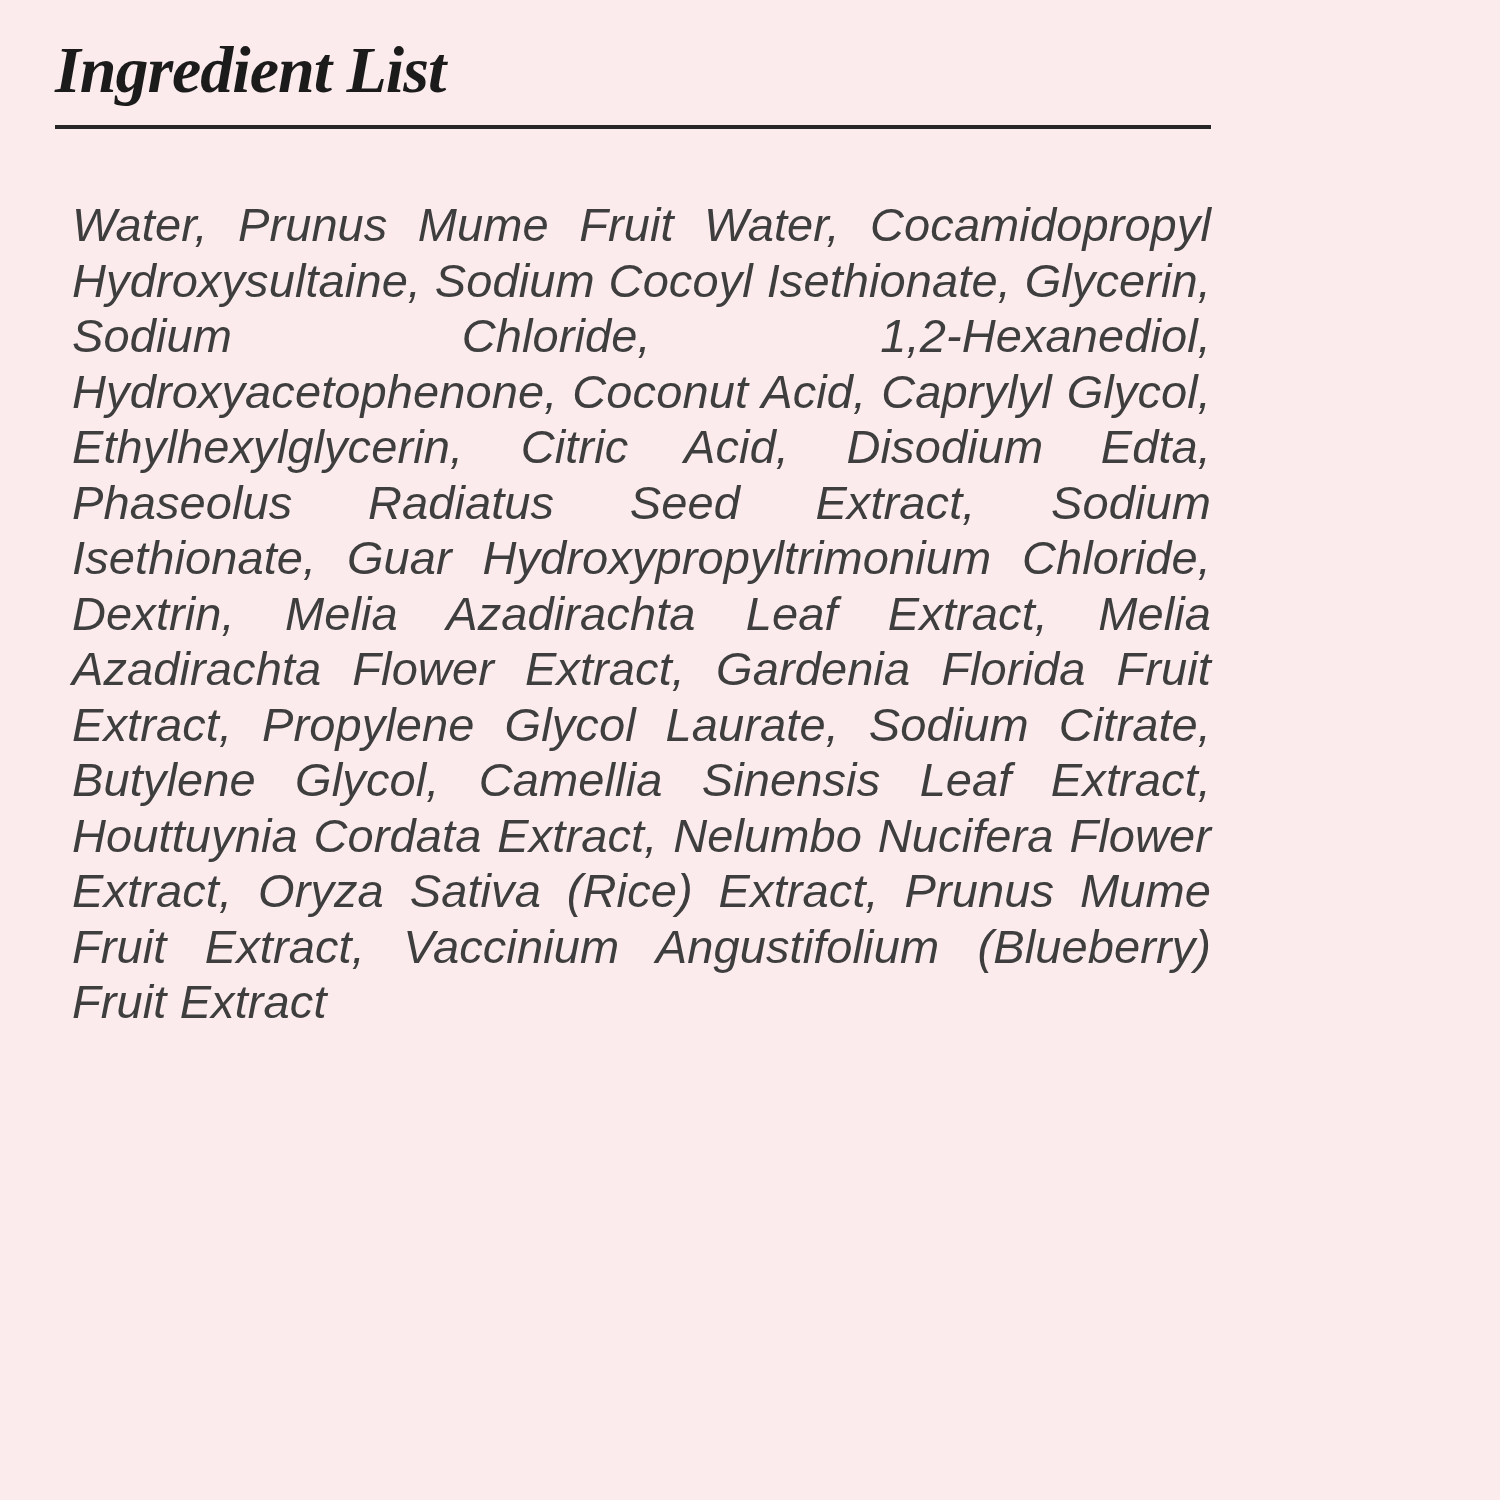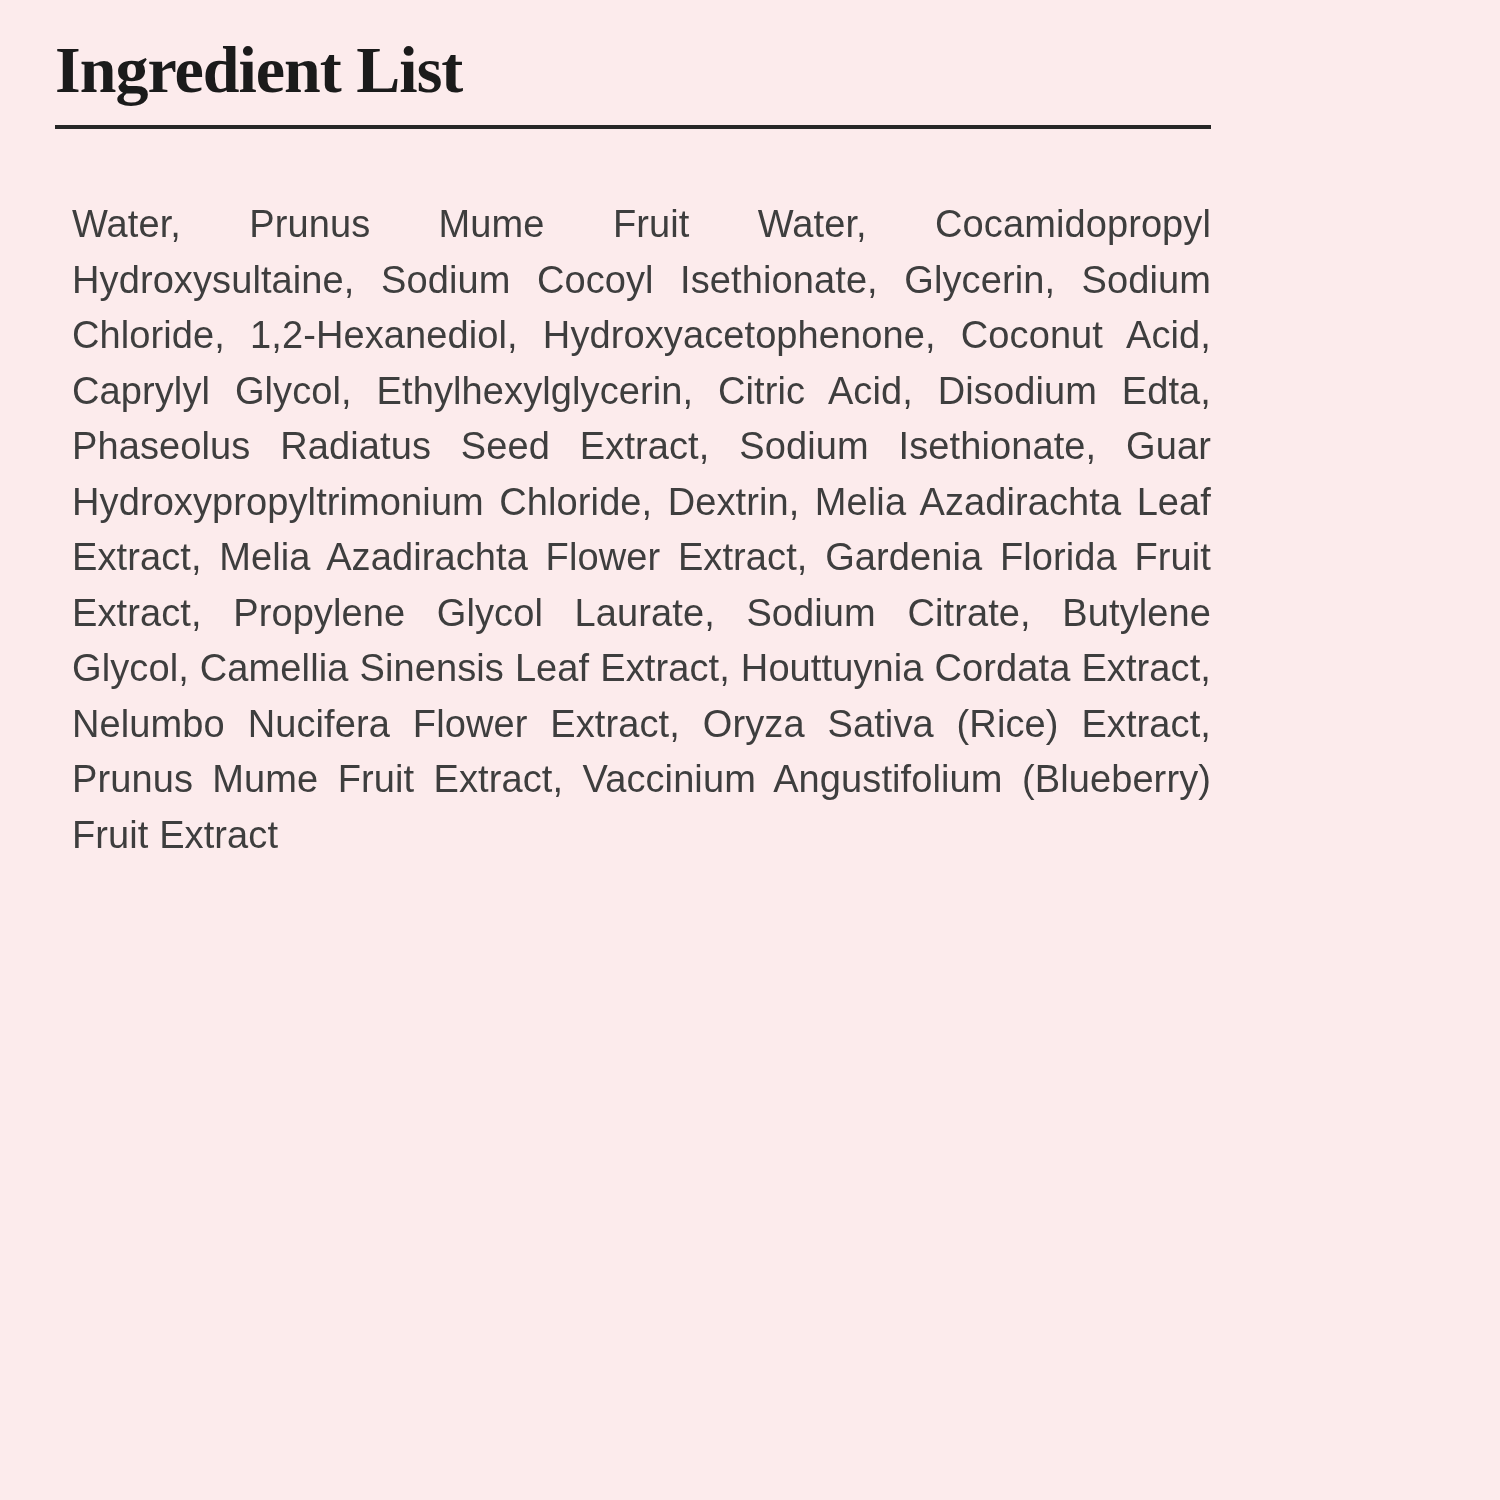--- a/index.html
+++ b/index.html
@@ -11,39 +11,40 @@
     height: 1500px;
     background: #fcebec;
     font-family: "Liberation Sans", sans-serif;
     overflow: hidden;
   }
   .page {
     box-sizing: border-box;
     width: 1264px;
     height: 1500px;
     padding: 30px 53px 12px 55px;
+    font-style: italic;
   }
   .page-title {
     margin: 0;
     font-family: "Liberation Serif", "DejaVu Serif", serif;
     font-weight: 600;
     font-size: 66px;
     line-height: 1.2;
     letter-spacing: -1px;
     color: #1b1b1b;
   }
   .title-divider {
     border: none;
     border-top: 4px solid #262626;
     margin: 16px 0 0 0;
     width: 100%;
   }
   .ingredients-paragraph {
     margin: 68px 0 0 17px;
-    font-size: 38px;
+    font-size: 47px;
     line-height: 55.5px;
     font-weight: 400;
     letter-spacing: 0.1px;
     color: #3e3e3e;
     text-align: justify;
     text-justify: inter-word;
   }
 </style>
 </head>
 <body>

